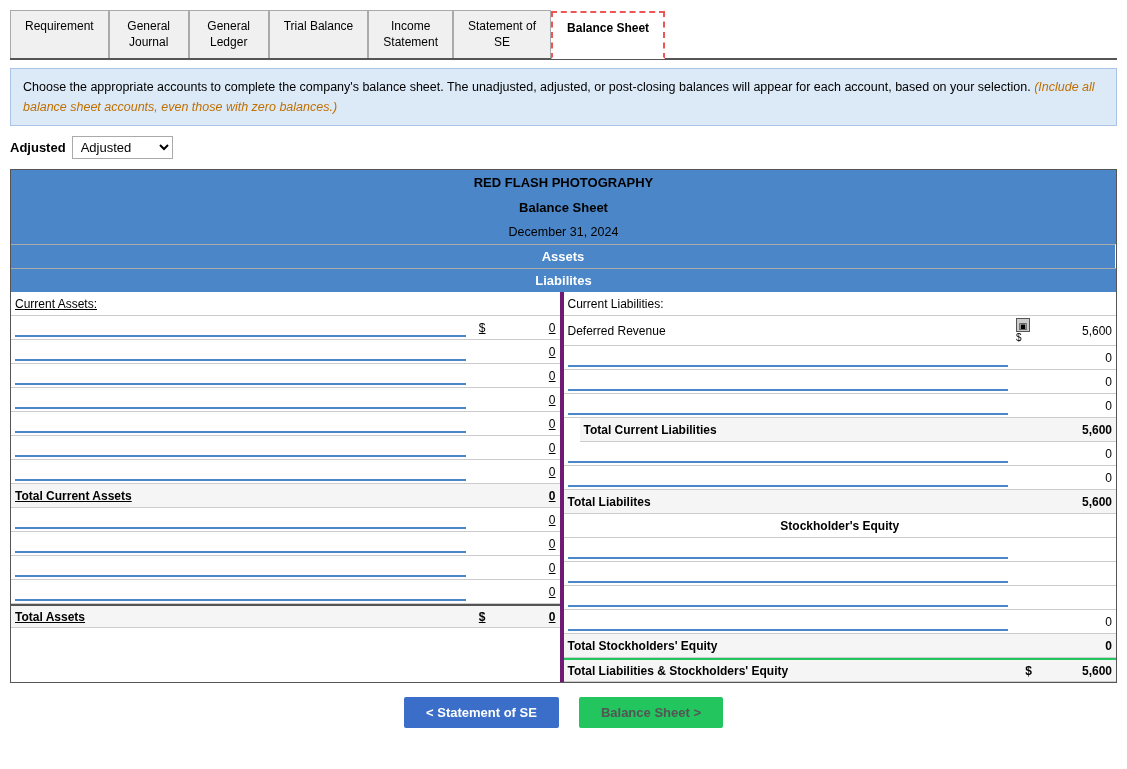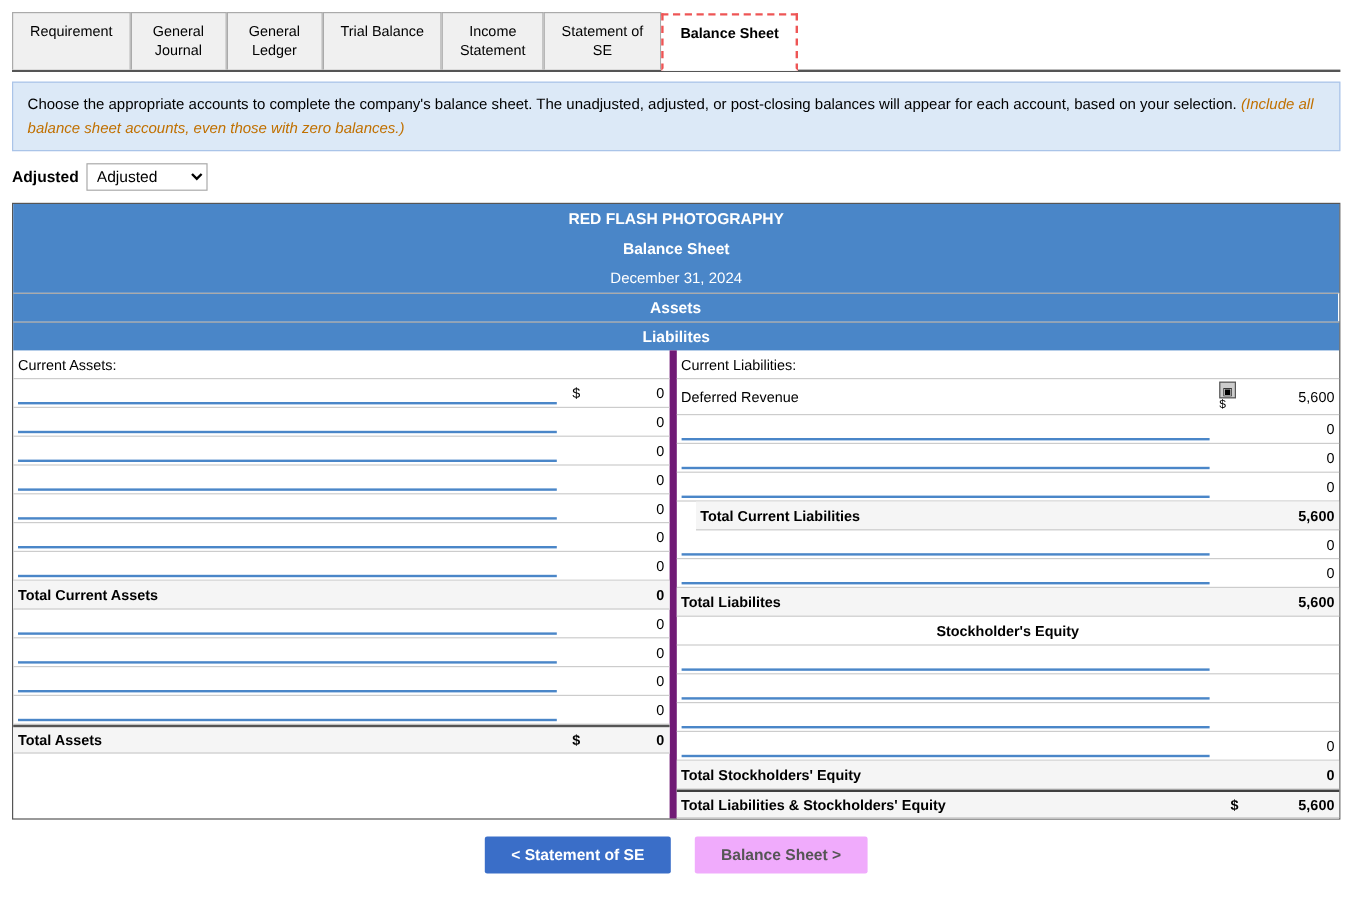--- a/index.html
+++ b/index.html
@@ -50,21 +50,21 @@
       font-size: 13px;
       cursor: pointer;
     }
 
     
     .bs-container { border: 1px solid #555; width: 100%; }
 
     
     .bs-header-row {
       background: #4a86c8;
-      color: #ffffff;
+      color: #000000;
       text-align: center;
       padding: 5px 4px;
       font-weight: bold;
       font-size: 13px;
     }
 
     
     .col-header {
       background: #4a86c8;
       color: #fff;
@@ -99,28 +99,28 @@
     }
     .nav-btn {
       padding: 8px 22px;
       font-size: 13px;
       font-weight: bold;
       cursor: pointer;
       border: none;
       border-radius: 2px;
     }
     .nav-btn.blue { background: #3a6ec8; color: #fff; }
-    .nav-btn.gray { background: #f0abfc; color: #555; }
+    .nav-btn.gray { background: #22c55e; color: #555; }
 
     
     .two-panel {
       display: grid;
       grid-template-columns: 1fr 1fr;
     }
-    .panel-left { border-right: 6px solid #701a75; }
+    .panel-left { border-right: 4px solid #701a75; text-decoration: underline; }
     .panel-right {}
 
     
     .panel-row {
       display: grid;
       min-height: 24px;
       align-items: center;
       border-bottom: 1px solid #ccc;
     }
     .panel-left .panel-row { grid-template-columns: 1fr 20px 70px; }
@@ -394,21 +394,21 @@
         <div class="panel-row total-row" style="grid-template-columns: 1fr 24px 80px;">
           <div class="pr-cell bold">
             <span>Total Stockholders' Equity</span>
           </div>
           <div class="pr-cell right"></div>
           <div class="pr-cell right bold">
             <span>0</span>
           </div>
         </div>
 
-        <div class="panel-row total-row" style="grid-template-columns: 1fr 24px 80px; border-top: 2px solid #404040;">
+        <div class="panel-row total-row" style="grid-template-columns: 1fr 24px 80px; border-top: 2px solid #22c55e;">
           <div class="pr-cell bold">
             <span>Total Liabilities &amp; Stockholders' Equity</span>
           </div>
           <div class="pr-cell right bold">$</div>
           <div class="pr-cell right bold">
             <span>5,600</span>
           </div>
         </div>
 
       </div>

